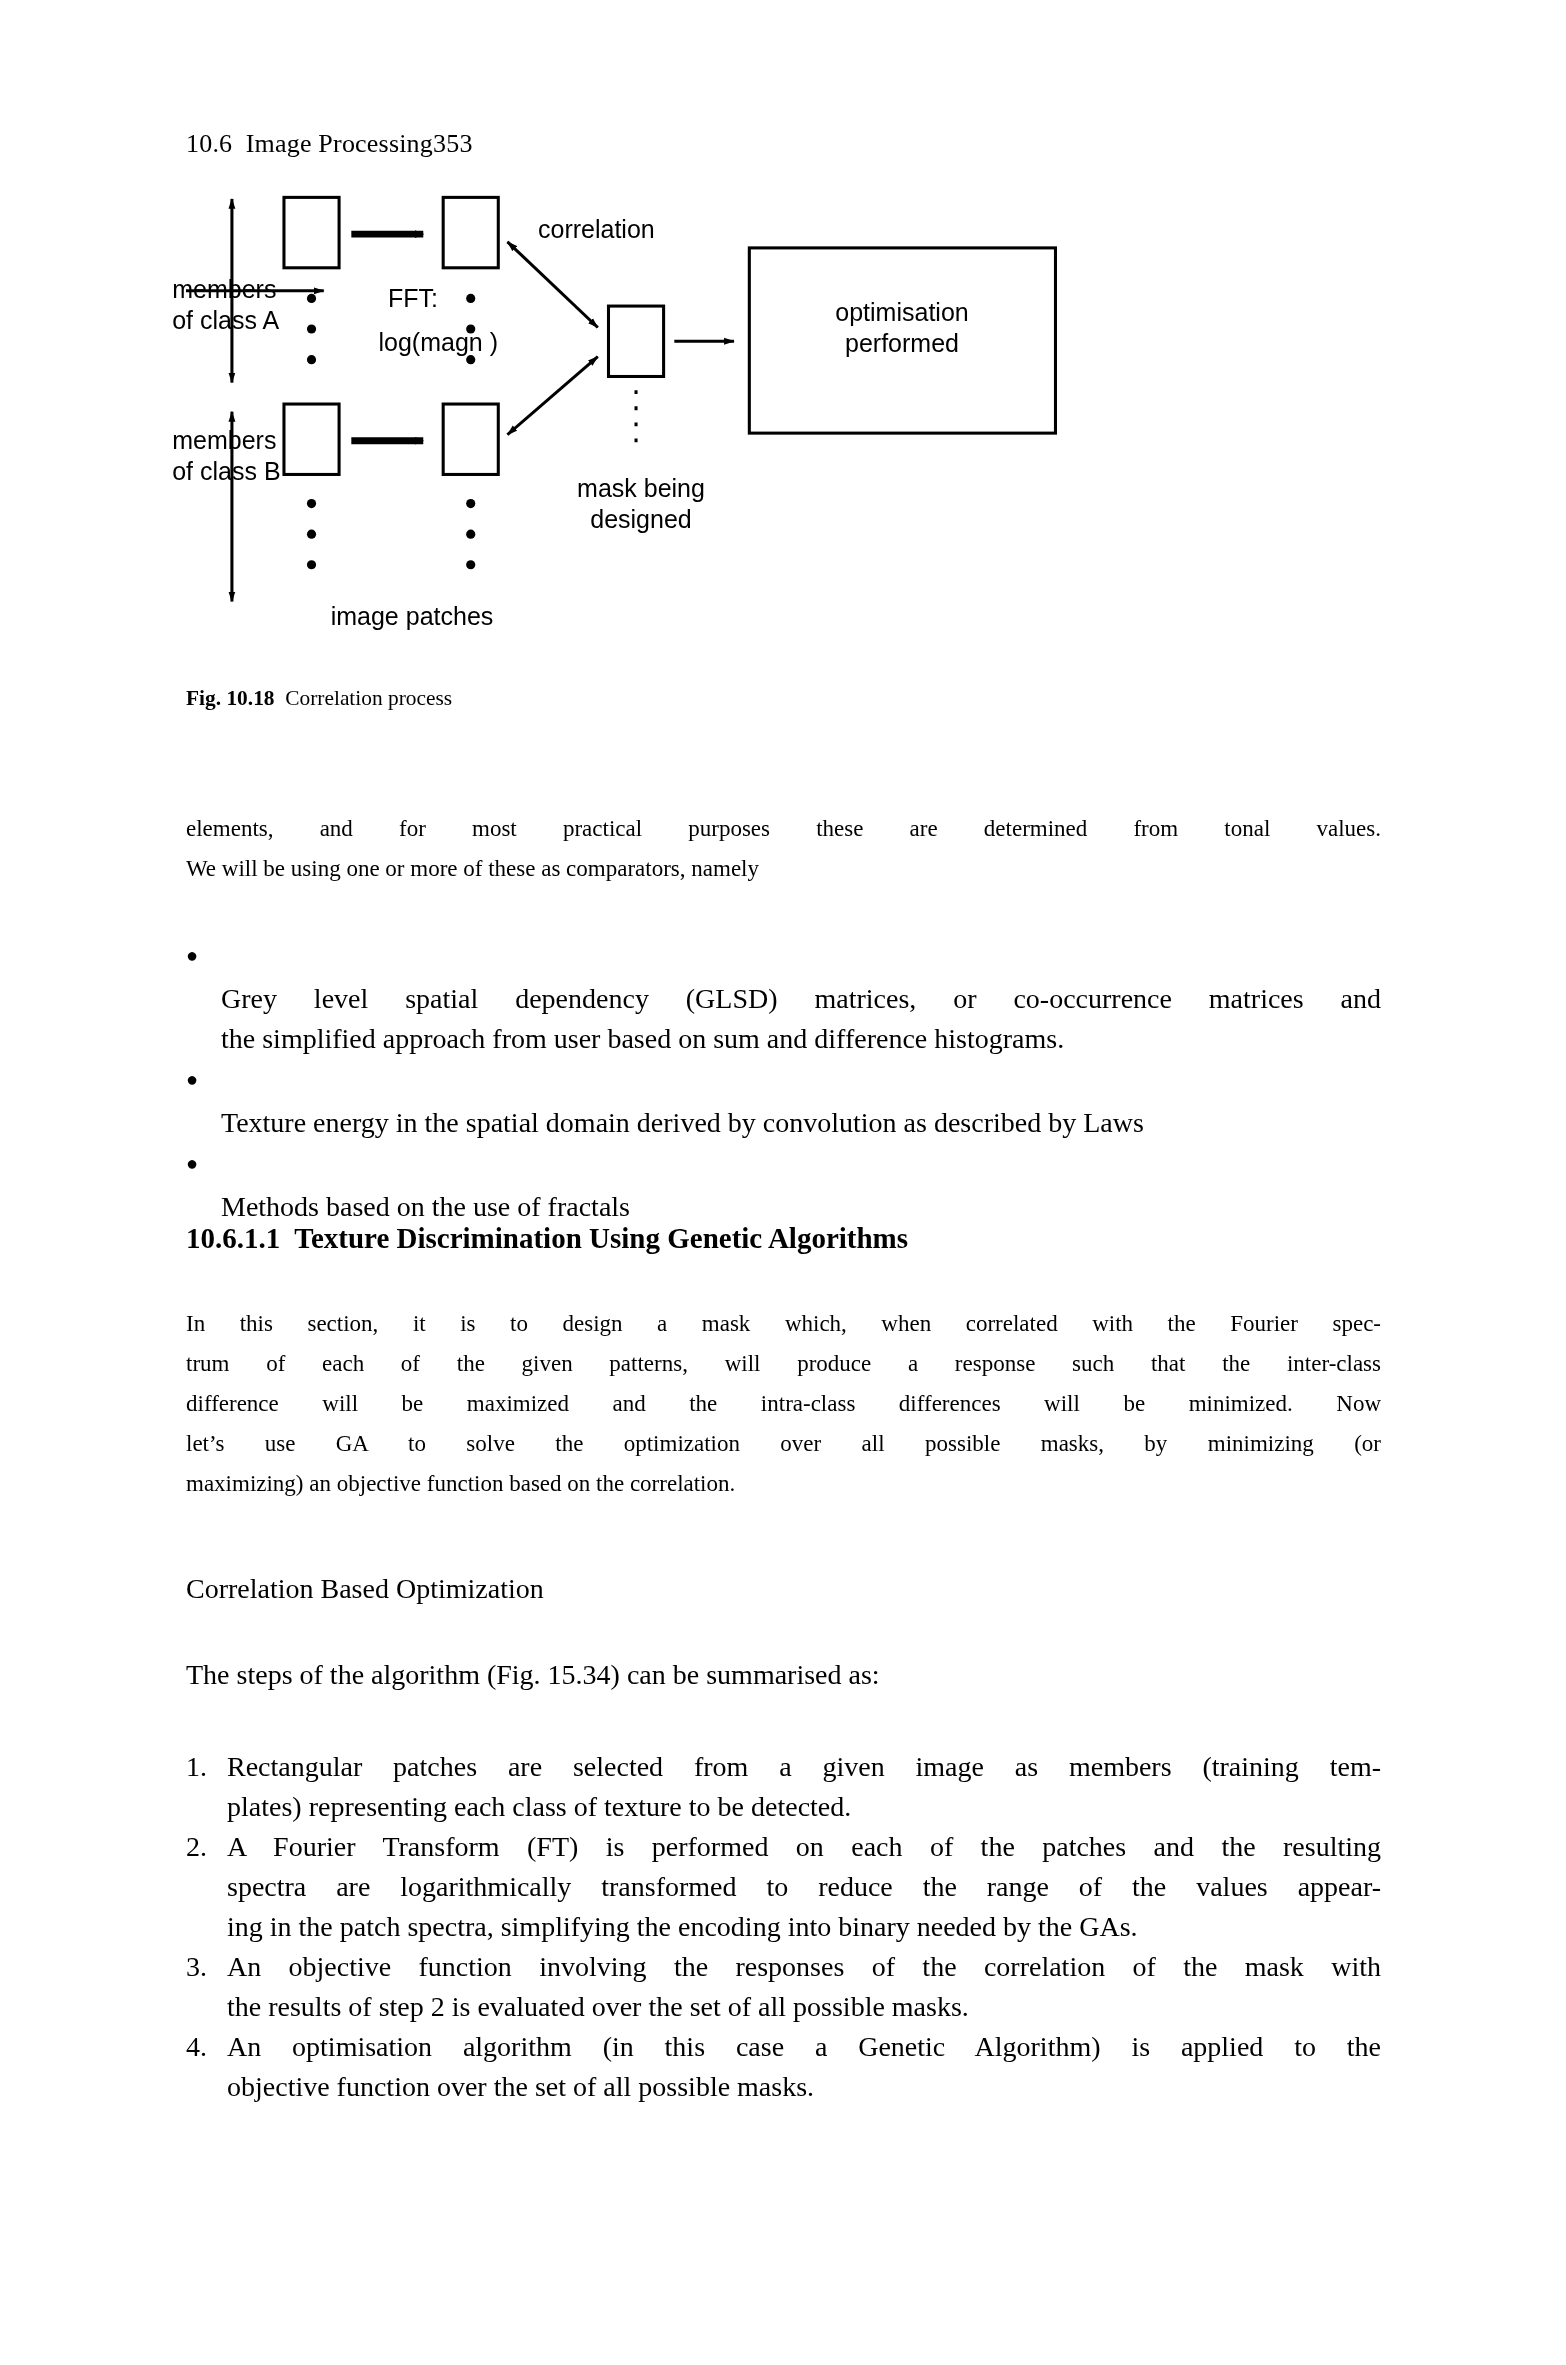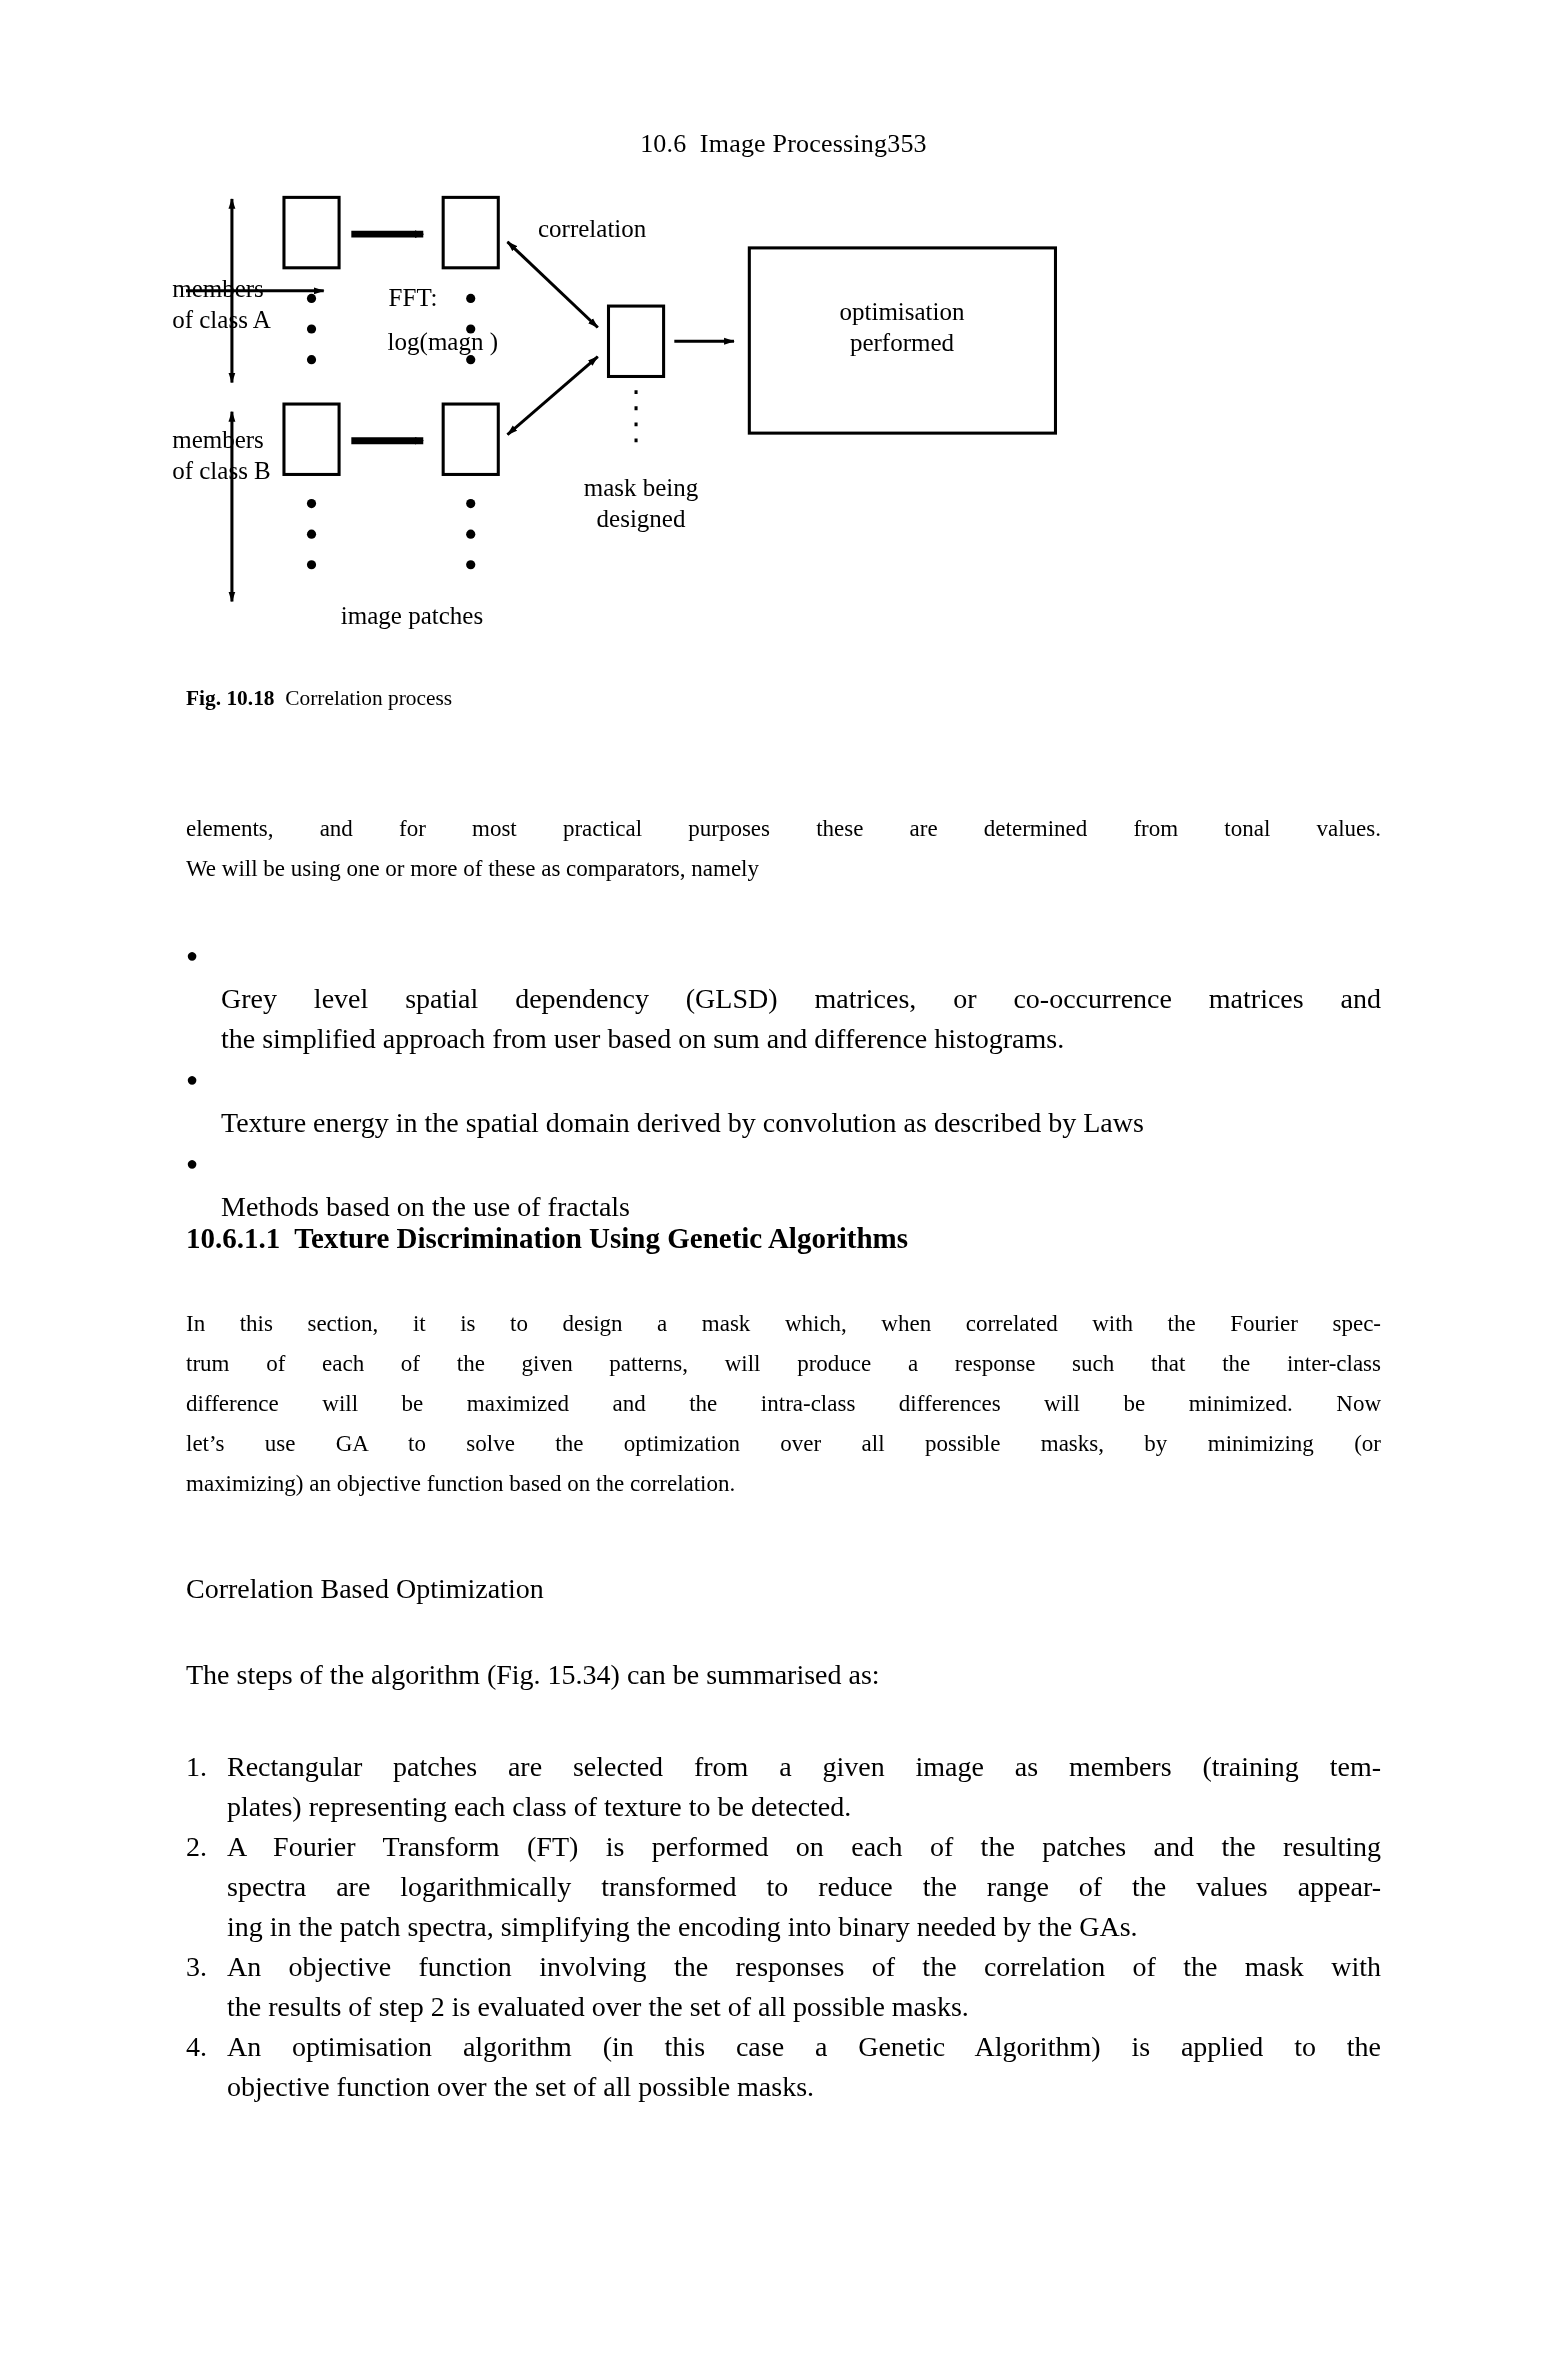--- a/index.html
+++ b/index.html
@@ -24,21 +24,21 @@
 
   
   .runhead {
     position: absolute;
     top: 129px;
     left: 186px;
     right: 186px;
     height: 34px;
     display: flex;
     align-items: baseline;
-    justify-content: center;
+    justify-content: flex-start;
     font-size: 26px;
     letter-spacing: 0.2px;
   }
   .runhead-left { white-space: pre; }
   .runhead-right { }
 
   
   .figure {
     position: absolute;
     top: 182px;
@@ -47,21 +47,21 @@
     height: 490px;
   }
   .fig-canvas {
     position: absolute;
     inset: 0;
   }
   .fig-canvas svg { display: block; }
 
   .fig-label {
     position: absolute;
-    font-family: Liberation Serif, serif;
+    font-family: Liberation Sans, sans-serif;
     font-size: 25px;
     line-height: 1.22;
     color: #000;
     white-space: pre;
   }
   .fig-label.center { text-align: center; }
 
   
   .figcaption {
     position: absolute;

